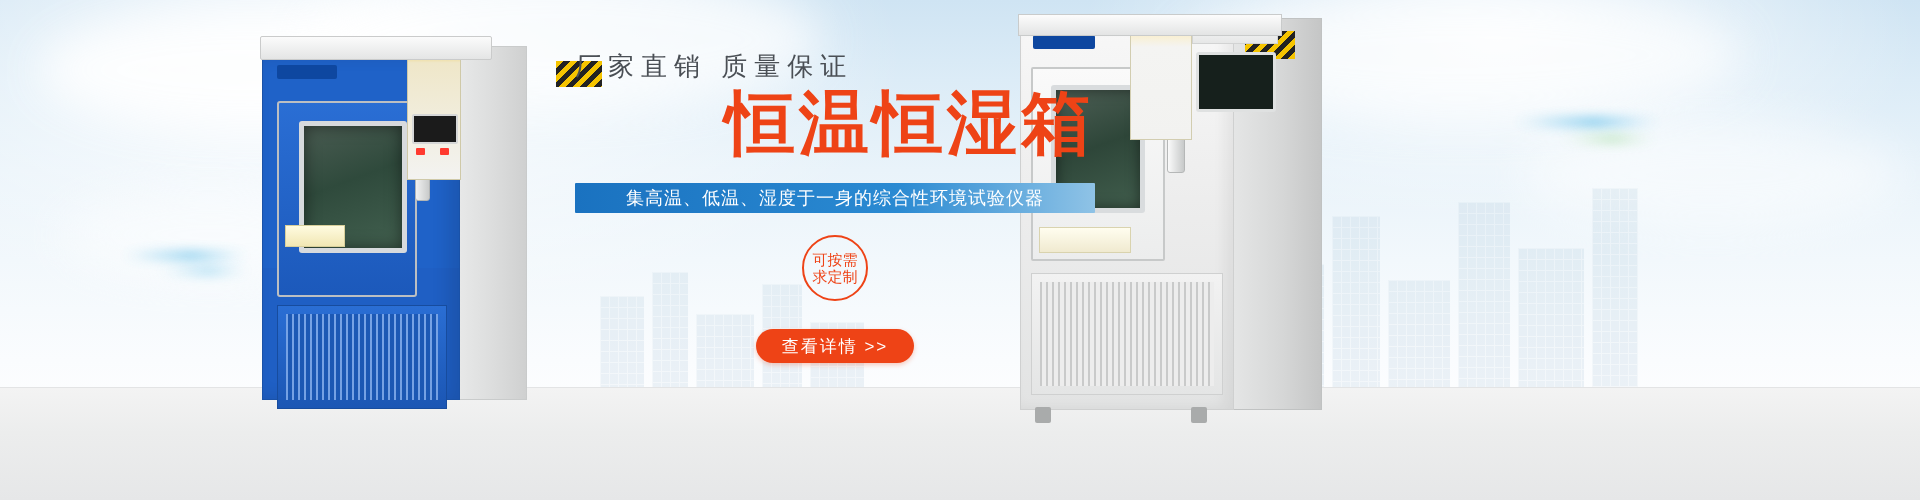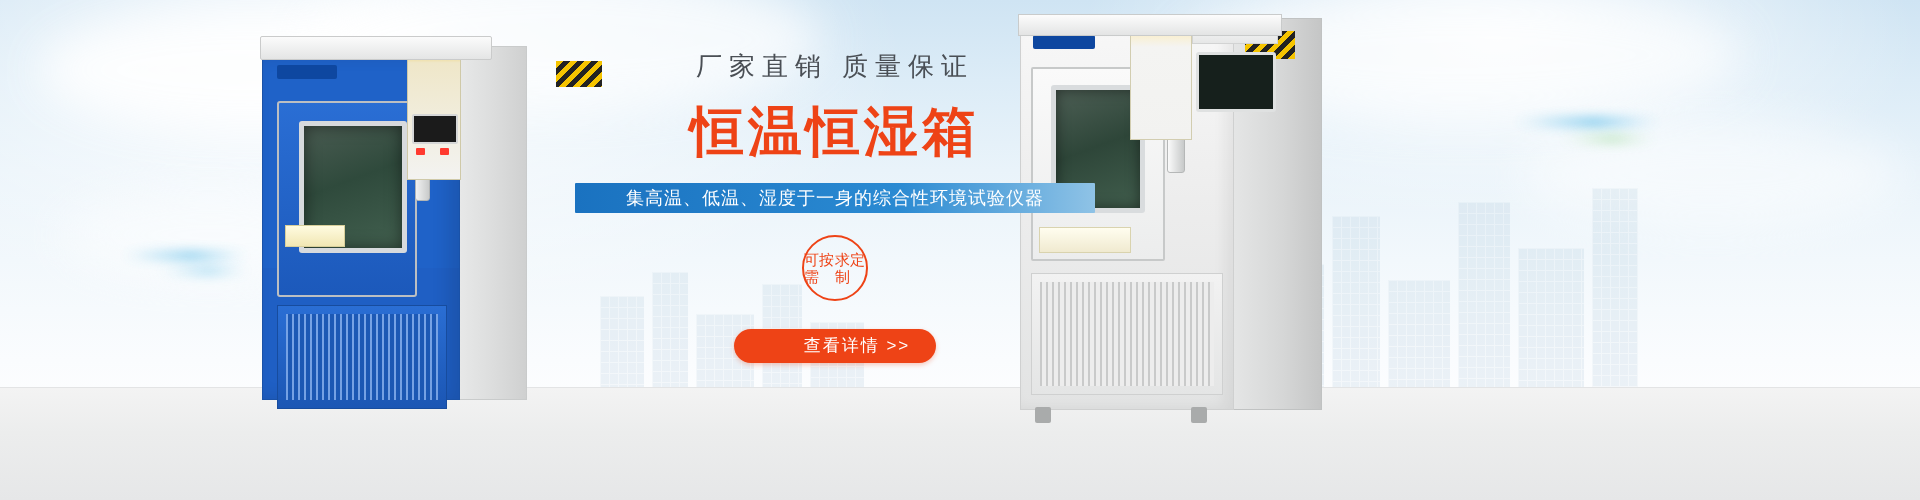--- a/index.html
+++ b/index.html
@@ -113,47 +113,46 @@
     background:linear-gradient(180deg,#fffdef,#f0ead0);border:1px solid #d9d3ae;}
   .ru-bottom{position:absolute;left:10px;top:246px;width:190px;height:120px;
     background:linear-gradient(180deg,#f2f2f2,#e4e5e5);border:1px solid #cfd0d0;}
   .grille-grey{position:absolute;left:8px;top:8px;right:8px;bottom:8px;
     background-image:repeating-linear-gradient(90deg,#c9caca 0 2px,#ededed 2px 6px);}
   .foot{position:absolute;bottom:-14px;width:16px;height:16px;background:#a9abab;border-radius:2px;}
 
   
   .copy{position:absolute;left:575px;top:52px;width:520px;}
   .tagline{
-    font-size:26px;color:#4a4f55;letter-spacing:7px;text-align:center;
+    font-size:26px;color:#4a4f55;letter-spacing:7px;text-align:left;
     font-family:"Liberation Sans","DejaVu Sans",sans-serif;line-height:1.1;
     white-space:nowrap;
   }
   .headline{
-    margin-top:22px;text-align:center;white-space:nowrap;
-    font-size:54px;line-height:1.04;font-weight:bold;color:#ee4316;
+    margin-top:6px;text-align:right;white-space:nowrap;
+    font-size:70px;line-height:1.04;font-weight:bold;color:#ee4316;
     letter-spacing:4px;
   }
   .subbar{
     margin-top:24px;height:30px;line-height:30px;text-align:center;white-space:nowrap;
     background:linear-gradient(90deg,#1a72c0 0%, #2a8ad2 62%, #8fc3e6 100%);
     color:#ffffff;font-size:18px;letter-spacing:1px;border-radius:1px;
   }
   .features{margin-top:22px;display:flex;justify-content:center;gap:26px;}
   .feature{
     width:62px;height:62px;border-radius:50%;border:2px solid #ee4316;
-    color:#ee4316;font-size:15px;line-height:17px;display:flex;
+    color:#ee4316;font-size:15px;line-height:17px;display:flex;flex-direction:column;
     align-items:center;justify-content:center;background:transparent;letter-spacing:0px;
   }
   .feature span{display:block;}
   .cta{
     margin:28px auto 0;width:158px;height:34px;border-radius:17px;
     background:#ee4316;color:#ffffff;font-size:17px;letter-spacing:2px;
     display:flex;align-items:center;justify-content:center;cursor:pointer;
     box-shadow:0 2px 5px rgba(238,67,22,.28);
-    padding-left:44px;
   }
 </style>
 </head>
 <body>
 
 <div class="banner">
 
   <div class="sky"></div>
   <div class="cloud c1"></div>
   <div class="cloud c2"></div>

